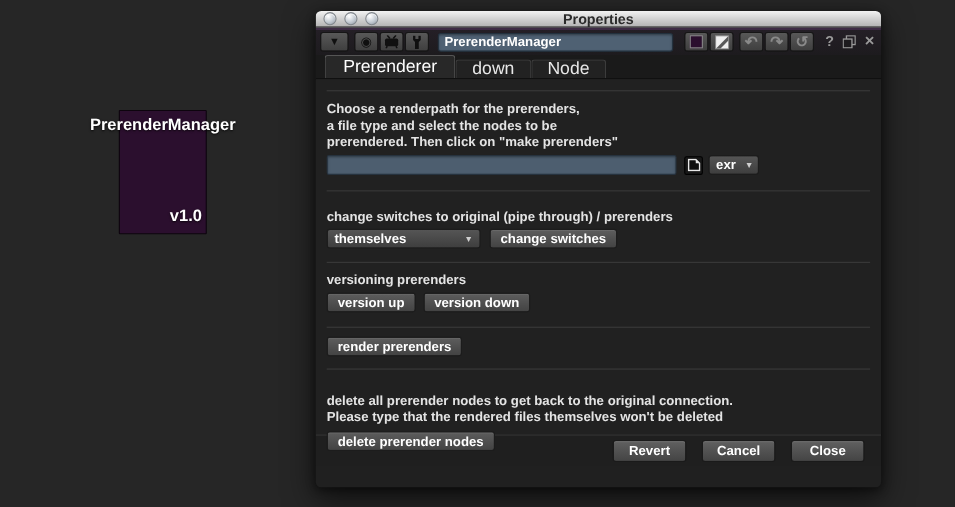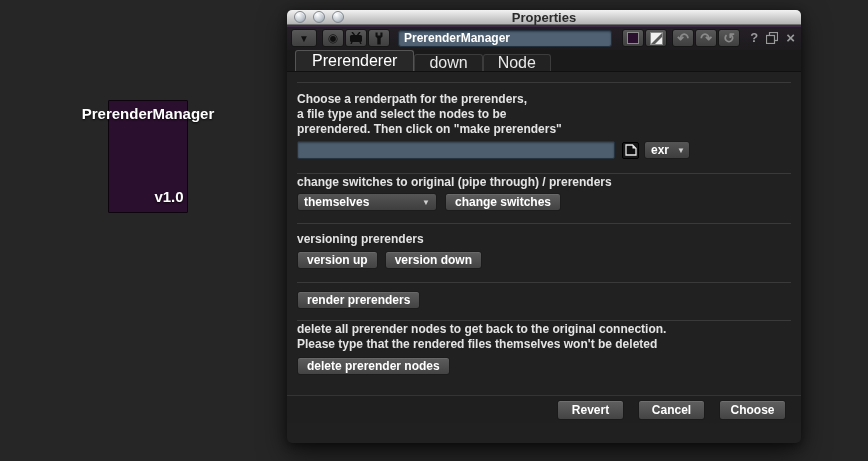--- a/index.html
+++ b/index.html
@@ -137,28 +137,28 @@
   }
   .select {
     height:18px; display:inline-flex; align-items:center;
     background:linear-gradient(#555,#3e3e3e);
     border:1px solid #1c1c1c; border-radius:3px;
     color:#fff; font-size:12px; font-weight:600; padding:0 6px;
   }
   .select .arrow { font-size:8px; color:#cfcfcf; margin-left:auto; padding-left:8px; }
   .ftype-select { width:46px; margin-left:5px; }
   .make-btn { margin-left:5px; }
-  .sw-label { margin-top:1px; }
+  .sw-label { margin-top:16px; }
   .sw-row { margin-top:3px; }
   .sw-select { width:140px; }
   .sw-btn { margin-left:8px; }
   .ver-label { margin-top:8px; }
   .ver-row { margin-top:4px; gap:7px; }
   .render-row { margin-top:8px; }
-  .del-desc { margin-top:1px; }
+  .del-desc { margin-top:21px; }
   .del-row { margin-top:5px; }
 
   
   .footer {
     height:28px; border-top:1px solid #343434; background:#1f1f1f;
     display:flex; align-items:center; justify-content:flex-end;
     gap:14px; padding-right:15px;
   }
   .fbtn {
     width:67px; height:20px;
@@ -316,16 +316,16 @@
       <div>Please type that the rendered files themselves won't be deleted</div>
     </div>
     <div class="row del-row">
       <div class="btn">delete prerender nodes</div>
     </div>
   </div>
 
   <div class="footer">
     <div class="fbtn">Revert</div>
     <div class="fbtn">Cancel</div>
-    <div class="fbtn">Choose</div>
+    <div class="fbtn">Close</div>
   </div>
 
 </div>
 
 </body></html>

